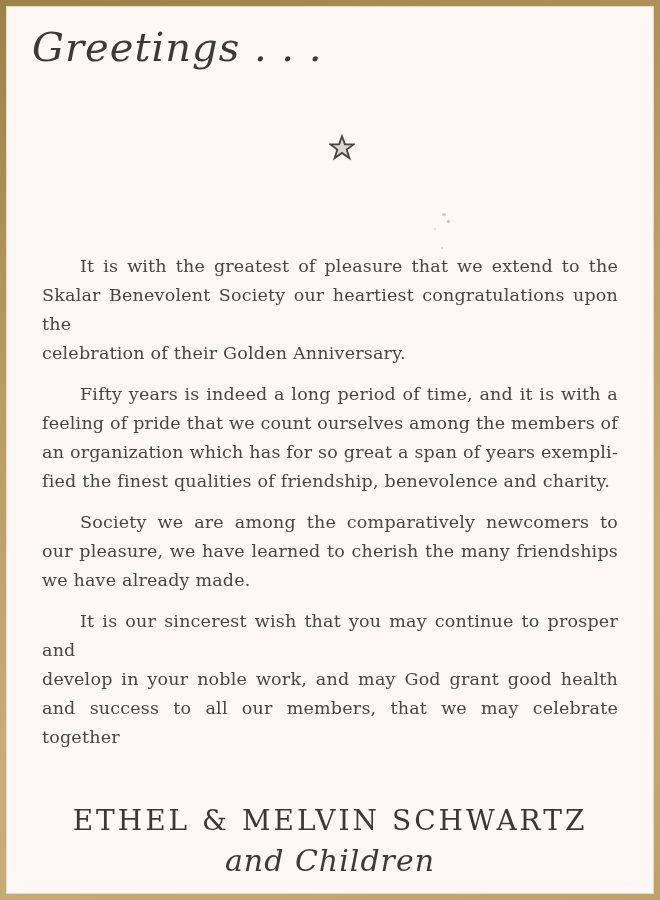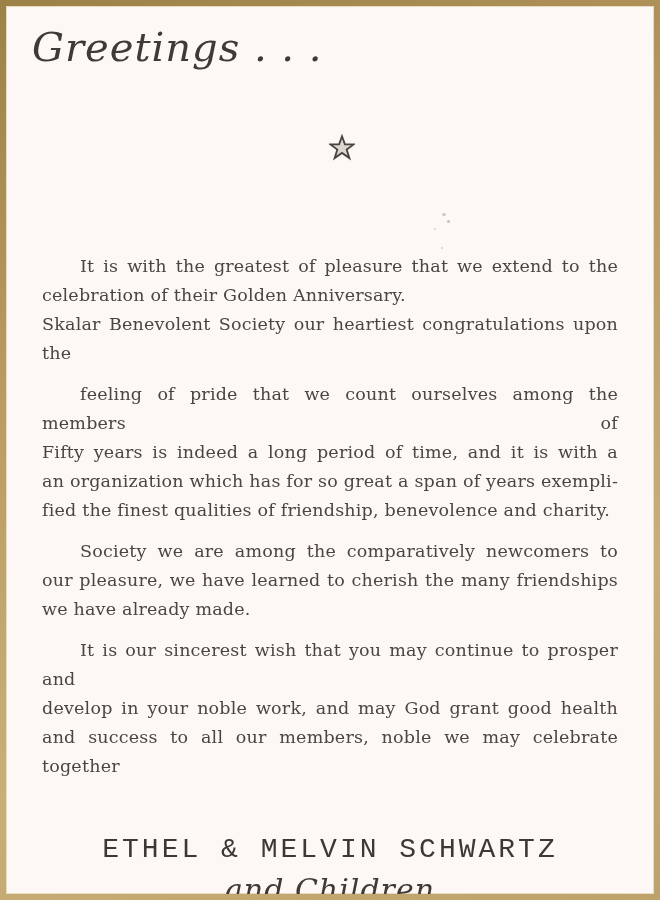--- a/index.html
+++ b/index.html
@@ -62,21 +62,20 @@
   .signature {
     margin-top: 50px;
     text-align: center;
   }
   .sig-names {
     font-size: 28px;
     line-height: 38px;
     letter-spacing: 3px;
     color: #3d3834;
     font-weight: normal;
-    font-family: Liberation Mono, monospace;
   }
   .sig-tagline {
     font-style: italic;
     font-size: 30px;
     line-height: 42px;
     color: #3e3a36;
     letter-spacing: 1px;
   }
   .speck {
     position: absolute;
@@ -98,38 +97,38 @@
 
   <div class="star-row">
     <svg width="26" height="28" viewBox="0 0 24 24" aria-hidden="true">
       <path d="M12 1.2 L14.7 8.7 L22.8 8.7 L16.3 13.5 L18.8 21.3 L12 16.5 L5.2 21.3 L7.7 13.5 L1.2 8.7 L9.3 8.7 Z" fill="#dcd7d2" stroke="#4a443e" stroke-width="1.7" stroke-linejoin="miter"></path>
     </svg>
   </div>
 
   <div class="letter-body">
       <p class="para">
         <span class="line">It is with the greatest of pleasure that we extend to the</span>
+        <span class="line">Skalar Benevolent Society our heartiest congratulations upon the</span>
         <span class="line last">celebration of their Golden Anniversary.</span>
-        <span class="line">Skalar Benevolent Society our heartiest congratulations upon the</span>
       </p>
       <p class="para">
+        <span class="line">Fifty years is indeed a long period of time, and it is with a</span>
         <span class="line">feeling of pride that we count ourselves among the members of</span>
-        <span class="line">Fifty years is indeed a long period of time, and it is with a</span>
         <span class="line">an organization which has for so great a span of years exempli-</span>
         <span class="line last">fied the finest qualities of friendship, benevolence and charity.</span>
       </p>
       <p class="para">
         <span class="line">Society we are among the comparatively newcomers to</span>
         <span class="line">our pleasure, we have learned to cherish the many friendships</span>
         <span class="line last">we have already made.</span>
       </p>
       <p class="para">
         <span class="line">It is our sincerest wish that you may continue to prosper and</span>
         <span class="line">develop in your noble work, and may God grant good health</span>
-        <span class="line">and success to all our members, noble we may celebrate together</span>
+        <span class="line">and success to all our members, that we may celebrate together</span>
       </p>
     </div>
 
   <div class="signature">
     <div class="sig-names">ETHEL &amp; MELVIN SCHWARTZ</div>
     <div class="sig-tagline">and Children</div>
 
   </div>
 
   <span class="speck s1"></span>

